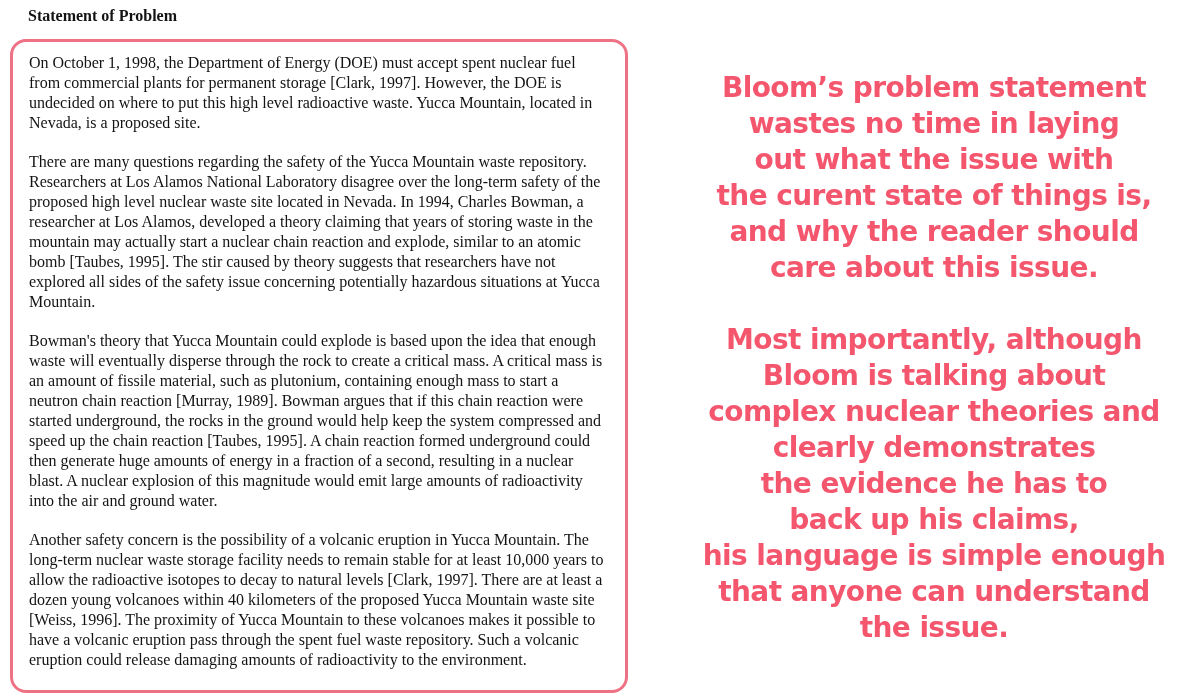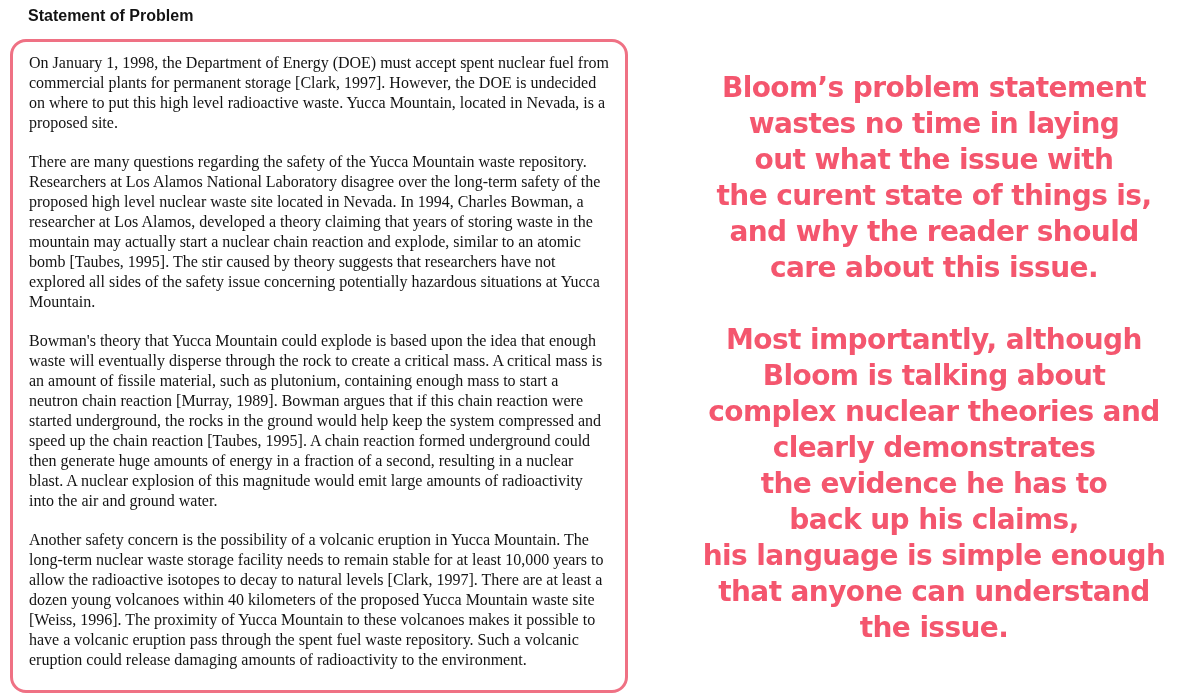--- a/index.html
+++ b/index.html
@@ -11,21 +11,21 @@
   html, body {
     width: 1200px; height: 700px;
     background: #ffffff;
     overflow: hidden;
     position: relative;
     font-family: "Liberation Serif", serif;
   }
   .doc-heading {
     position: absolute;
     left: 28px; top: 7px;
-    font-family: Liberation Sans, sans-serif;
+    font-family: Liberation Serif, serif;
     font-weight: 700;
     font-size: 16px;
     color: var(--ink);
     text-align: center;
   }
   .doc-box {
     position: absolute;
     left: 10px; top: 39px;
     width: 618px; height: 654px;
     border: 3px solid var(--border-pink);
@@ -57,21 +57,21 @@
   .ann-par + .ann-par { margin-top: 36px; }
   .ann-line { white-space: nowrap; }
 </style>
 </head>
 <body>
 
 <div class="doc-heading">Statement of Problem</div>
 
 <div class="doc-box">
   <div>
-      <p>On January 1, 1998, the Department of Energy (DOE) must accept spent nuclear fuel from commercial plants for permanent storage [Clark, 1997]. However, the DOE is undecided on where to put this high level radioactive waste. Yucca Mountain, located in Nevada, is a proposed site.</p>
+      <p>On October 1, 1998, the Department of Energy (DOE) must accept spent nuclear fuel from commercial plants for permanent storage [Clark, 1997]. However, the DOE is undecided on where to put this high level radioactive waste. Yucca Mountain, located in Nevada, is a proposed site.</p>
       <p>There are many questions regarding the safety of the Yucca Mountain waste repository. Researchers at Los Alamos National Laboratory disagree over the long-term safety of the proposed high level nuclear waste site located in Nevada. In 1994, Charles Bowman, a researcher at Los Alamos, developed a theory claiming that years of storing waste in the mountain may actually start a nuclear chain reaction and explode, similar to an atomic bomb [Taubes, 1995]. The stir caused by theory suggests that researchers have not explored all sides of the safety issue concerning potentially hazardous situations at Yucca Mountain.</p>
       <p>Bowman's theory that Yucca Mountain could explode is based upon the idea that enough waste will eventually disperse through the rock to create a critical mass. A critical mass is an amount of fissile material, such as plutonium, containing enough mass to start a neutron chain reaction [Murray, 1989]. Bowman argues that if this chain reaction were started underground, the rocks in the ground would help keep the system compressed and speed up the chain reaction [Taubes, 1995]. A chain reaction formed underground could then generate huge amounts of energy in a fraction of a second, resulting in a nuclear blast. A nuclear explosion of this magnitude would emit large amounts of radioactivity into the air and ground water.</p>
       <p>Another safety concern is the possibility of a volcanic eruption in Yucca Mountain. The long-term nuclear waste storage facility needs to remain stable for at least 10,000 years to allow the radioactive isotopes to decay to natural levels [Clark, 1997]. There are at least a dozen young volcanoes within 40 kilometers of the proposed Yucca Mountain waste site [Weiss, 1996]. The proximity of Yucca Mountain to these volcanoes makes it possible to have a volcanic eruption pass through the spent fuel waste repository. Such a volcanic eruption could release damaging amounts of radioactivity to the environment.</p>
     </div>
 </div>
 
 <div class="annotation">
     <div class="ann-par">
       <div class="ann-line">Bloom’s problem statement</div>
       <div class="ann-line">wastes no time in laying</div>

